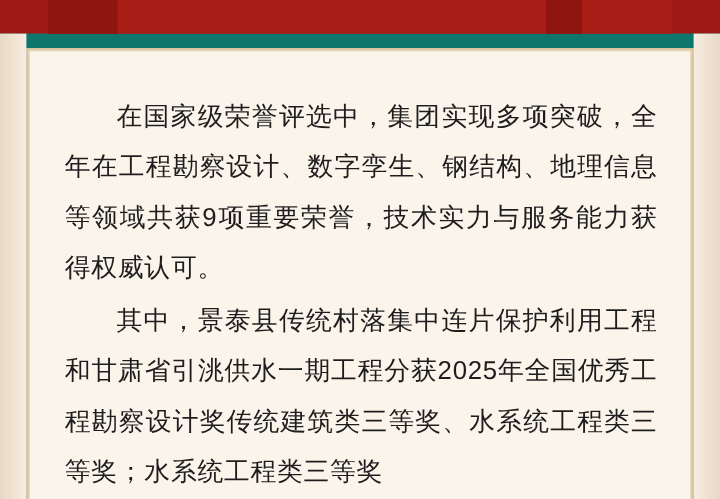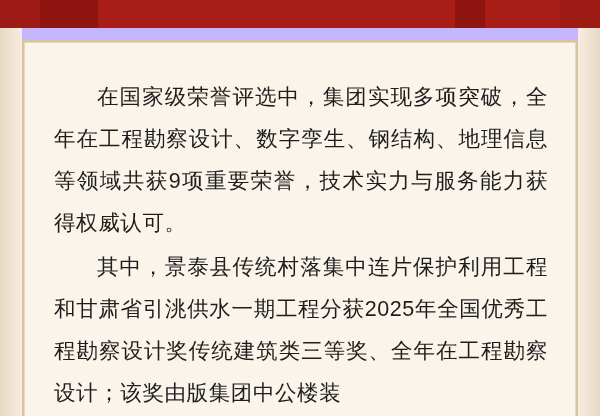--- a/index.html
+++ b/index.html
@@ -10,21 +10,21 @@
     width: 600px;
     height: 416px;
     overflow: hidden;
     font-family: "Liberation Sans", sans-serif;
     background: #f4e9da;
   }
   .page {
     position: relative;
     width: 600px;
     height: 416px;
-    background: #c4b5fd;
+    background: #0f766e;
     overflow: hidden;
   }
   
   .top-banner {
     position: absolute;
     left: 0;
     top: 0;
     width: 600px;
     height: 28px;
     background: #9e1b15;
@@ -115,17 +115,17 @@
     <div class="banner-block-mid"></div>
   </div>
 
   <div class="left-edge-shadow"></div>
   <div class="right-edge-shadow"></div>
 
   <div class="card">
     <div class="card-inner"></div>
     <div class="body-text">
       <p class="para">在国家级荣誉评选中，集团实现多项突破，全年在工程勘察设计、数字孪生、钢结构、地理信息等领域共获9项重要荣誉，技术实力与服务能力获得权威认可。</p>
-      <p class="para">其中，景泰县传统村落集中连片保护利用工程和甘肃省引洮供水一期工程分获2025年全国优秀工程勘察设计奖传统建筑类三等奖、全年在工程勘察设计；该奖由版集团中公楼装</p>
+      <p class="para">其中，景泰县传统村落集中连片保护利用工程和甘肃省引洮供水一期工程分获2025年全国优秀工程勘察设计奖传统建筑类三等奖、水系统工程类三等奖；水系统工程类三等奖</p>
     </div>
   </div>
 
 </div>
 
 </body></html>

